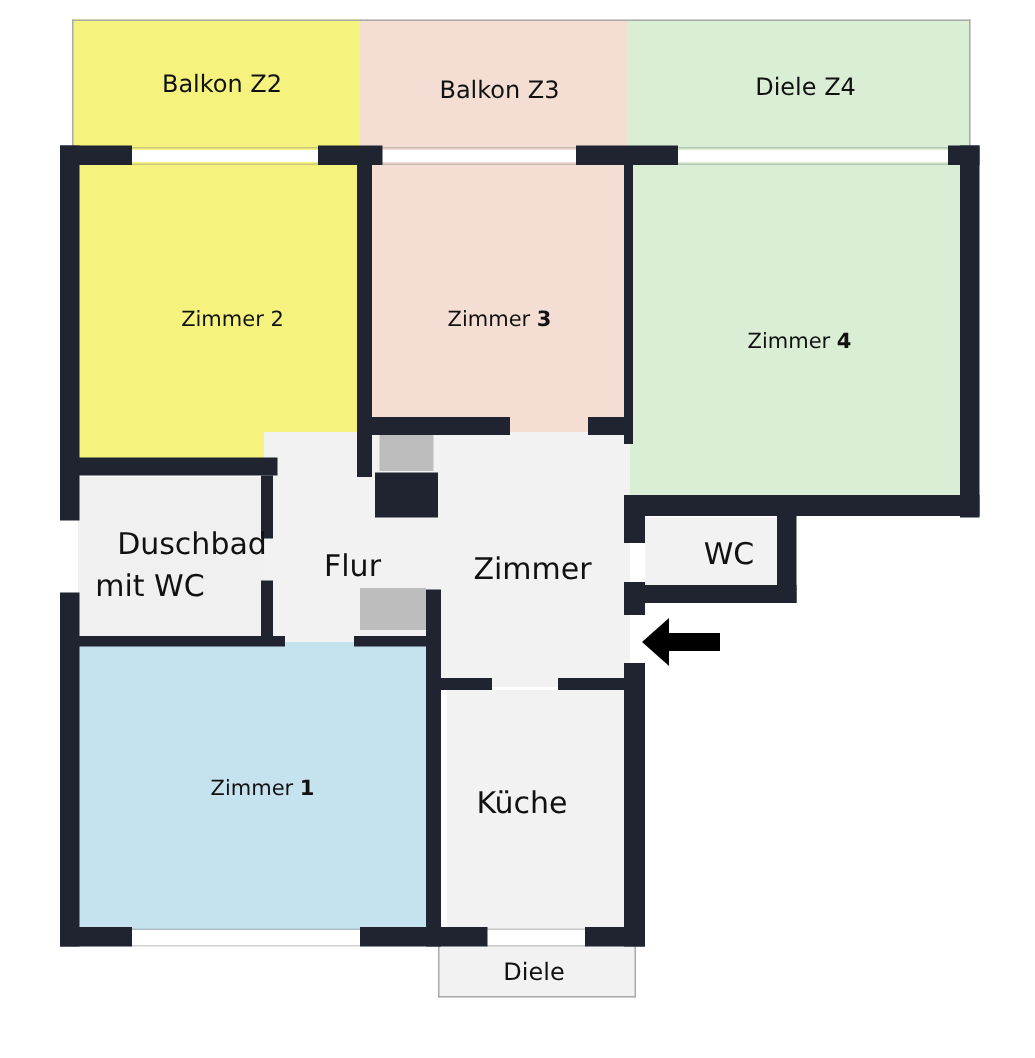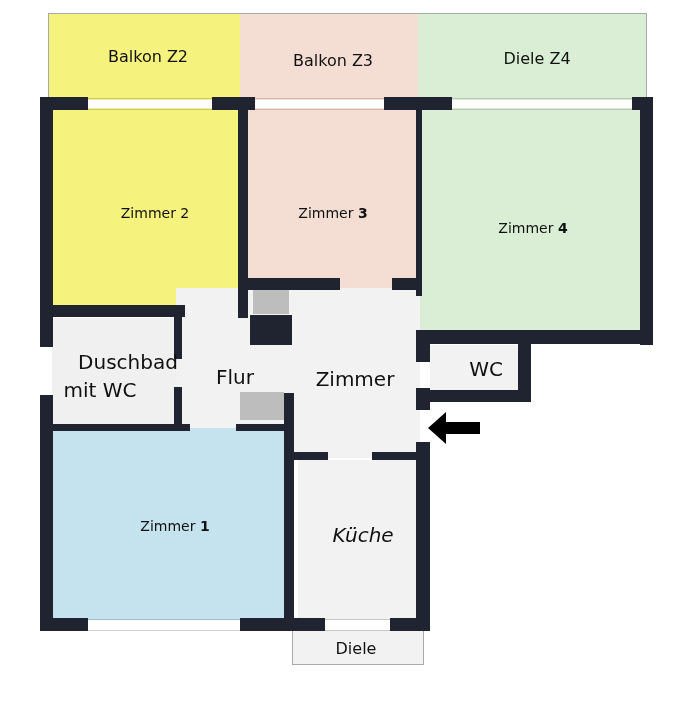--- a/index.html
+++ b/index.html
@@ -98,14 +98,14 @@
 <div class="label lg" style="left:333px;top:213px;"><span>Zimmer </span><span class="b">3</span></div>
 <div class="label lg" style="left:533px;top:228px;"><span>Zimmer </span><span class="b">4</span></div>
 
 <div class="label md" style="left:128px;top:362px;">Duschbad</div>
 <div class="label md" style="left:100px;top:390px;">mit WC</div>
 <div class="label md" style="left:235px;top:377px;">Flur</div>
 <div class="label md" style="left:355px;top:379px;">Zimmer</div>
 <div class="label md" style="left:474px;top:369px;margin-left:12px;">WC</div>
 
 <div class="label lg" style="left:175px;top:526px;"><span>Zimmer </span><span class="b">1</span></div>
-<div class="label md" style="left:363px;top:535px;font-style:italic;">Küche</div>
+<div class="label md" style="left:348px;top:535px;">Küche</div>
 <div class="label sm" style="left:356px;top:648px;">Diele</div>
 
 </body></html>

